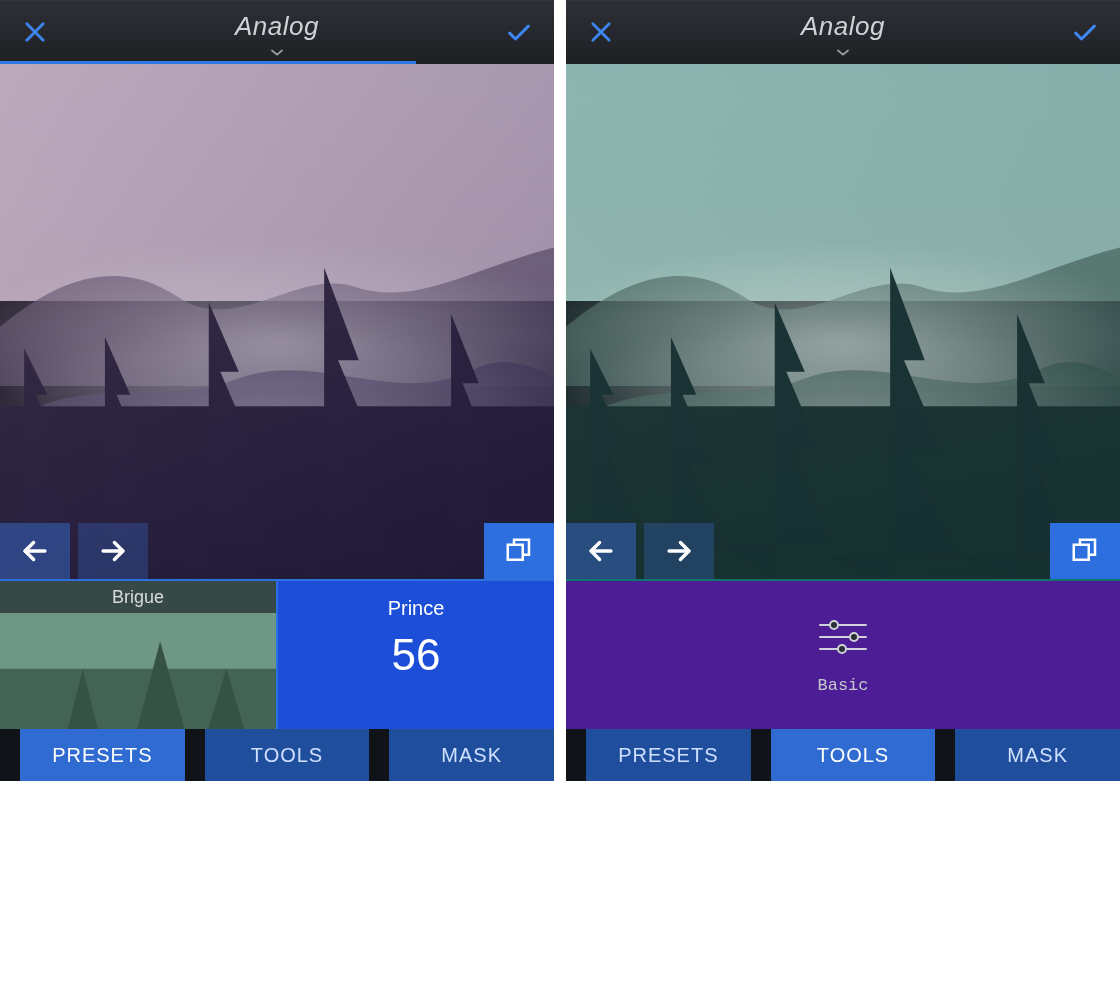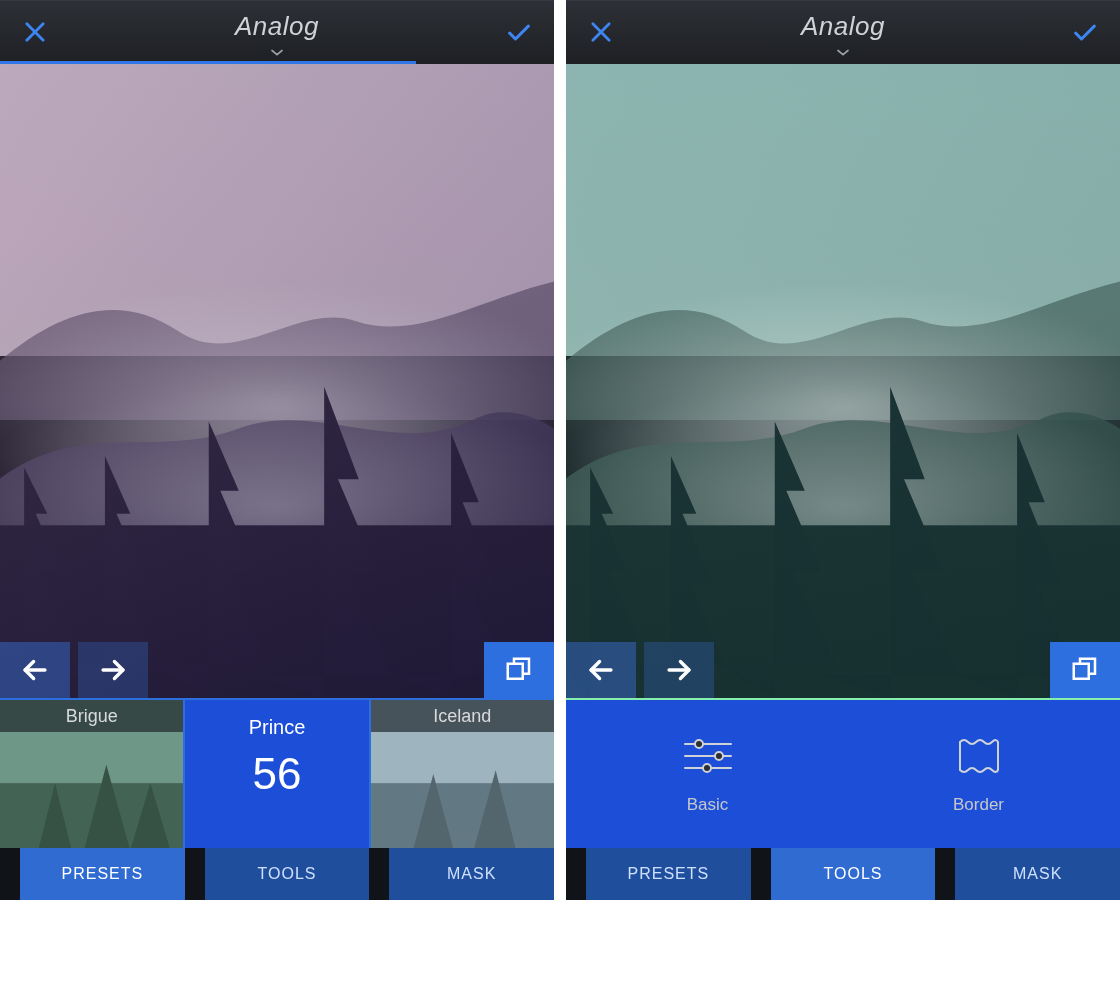--- a/index.html
+++ b/index.html
@@ -11,21 +11,21 @@
     overflow: hidden;
   }
   .split {
     display: flex;
     gap: 12px;
     width: 1120px;
     height: 983px;
   }
   .screen {
     width: 554px;
-    height: 900px;
+    height: 781px;
     background: #101418;
     display: flex;
     flex-direction: column;
     position: relative;
   }
 
   
   .header {
     height: 64px;
     background: linear-gradient(#2d3036, #1e2024);
@@ -144,46 +144,47 @@
     position:absolute; inset:0;
     display:flex; flex-direction:column; align-items:center; justify-content:center;
     color:#fff;
   }
   .preset .big .name { font-size:20px; font-weight:300; margin-top:-34px; }
   .preset .big .val { font-size:44px; font-weight:300; margin-top:10px; }
 
   
   .tools-strip {
     height: 150px;
-    background: #1d4ed8;
+    background: #4c1d95;
     display:flex;
     align-items:center;
     justify-content:space-around;
-    border-top: 2px solid #86efac;
+    border-top: 2px solid #0f766e;
     padding: 0 6px;
+    font-family: Liberation Mono, monospace;
   }
   .tool {
     flex:1 1 0;
     display:flex; flex-direction:column; align-items:center; justify-content:center;
     color:#c4c8cc; font-size:17px; font-weight:300;
     gap: 12px;
   }
   .tool svg { width: 54px; height: 44px; }
 
   
   .tabbar {
     height: 52px;
     display:flex;
   }
   .tab {
     flex:1 1 0;
     display:flex; align-items:center; justify-content:center;
     background:#2f6bd1;
     color:#fff;
-    font-size:16px;
+    font-size:20px;
     letter-spacing:1px;
     font-weight:500;
     margin-left:20px;
   }
   .tab.inactive {
     background:#1f4e9d;
     color:#cfe0ff;
     font-weight:400;
   }
 
@@ -288,32 +289,20 @@
           </svg>
         </div>
         <div class="label">Brigue</div>
       </div>
       <div class="preset selected">
         <div class="big">
           <div class="name">Prince</div>
           <div class="val">56</div>
         </div>
       </div>
-      <div class="preset">
-        <div class="thumb thumb-svg">
-          <svg viewBox="0 0 100 100" preserveAspectRatio="xMidYMid slice">
-            <rect width="100" height="100" fill="#8ea6b2"></rect>
-            <rect y="55" width="100" height="45" fill="#3e5660"></rect>
-            <polygon points="22,95 34,50 46,95" fill="#2a3d45"></polygon>
-            <polygon points="55,95 68,48 80,95" fill="#2a3d45"></polygon>
-            <rect width="100" height="100" fill="#cfdfe6" opacity=".25"></rect>
-          </svg>
-        </div>
-        <div class="label">Iceland</div>
-      </div>
     </div>
 
     <div class="tabbar">
       <div class="tab">PRESETS</div>
       <div class="tab inactive">TOOLS</div>
       <div class="tab inactive">MASK</div>
     </div>
   </div>
 
   <div class="screen">
@@ -399,29 +388,20 @@
             <line x1="4" y1="10" x2="50" y2="10"></line>
               <circle cx="18" cy="10" r="4" fill="#2b2f34"></circle>
             <line x1="4" y1="22" x2="50" y2="22"></line>
               <circle cx="38" cy="22" r="4" fill="#2b2f34"></circle>
             <line x1="4" y1="34" x2="50" y2="34"></line>
               <circle cx="26" cy="34" r="4" fill="#2b2f34"></circle>
           </svg>
         </span>
         <span>Basic</span>
       </div>
-      <div class="tool">
-        <span>
-          <svg viewBox="0 0 54 44" fill="none" stroke="#cfd3d7" stroke-width="2">
-            <path d="M8 8 Q12 4 16 8 Q20 12 24 8 Q28 4 32 8 Q36 12 40 8 Q44 4 46 8
-                     L46 36 Q44 40 40 36 Q36 32 32 36 Q28 40 24 36 Q20 32 16 36 Q12 40 8 36 Z"></path>
-          </svg>
-        </span>
-        <span>Border</span>
-      </div>
     </div>
 
     <div class="tabbar">
       <div class="tab inactive">PRESETS</div>
       <div class="tab">TOOLS</div>
       <div class="tab inactive">MASK</div>
     </div>
   </div>
 
 </div>

